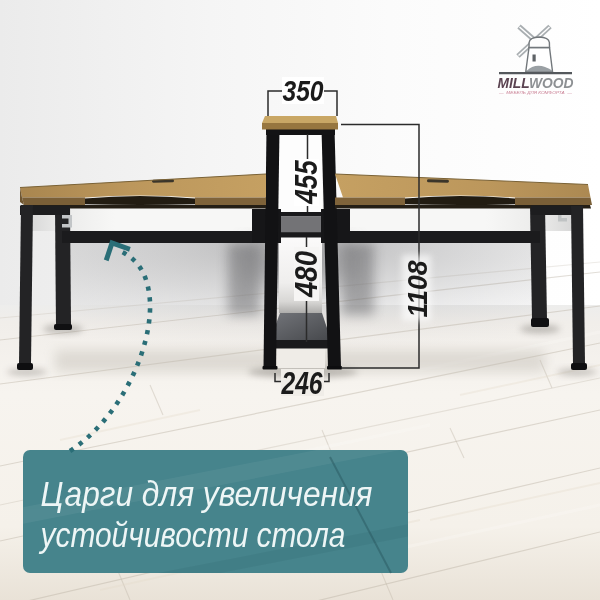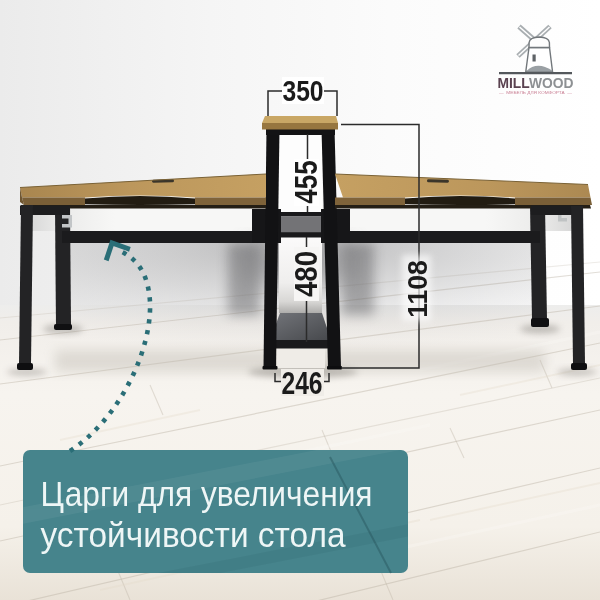--- a/index.html
+++ b/index.html
@@ -1,17 +1,17 @@
 <!DOCTYPE html>
 <html><head>
 <meta charset="utf-8">
 <style>
   html,body{margin:0;padding:0;}
   body{width:600px;height:600px;overflow:hidden;font-family:"Liberation Sans",sans-serif;}
-  #stage{position:relative;width:600px;height:560px;background:#b91c1c;}
+  #stage{position:relative;width:600px;height:560px;background:#b91c1c;font-style:italic;}
   svg{position:absolute;left:0;top:0;}
 </style>
 </head>
 <body>
 <div id="stage">
 <svg width="600" height="600" viewBox="0 0 600 600">
 <defs>
   <linearGradient id="wall" x1="0" y1="0" x2="1" y2="0">
     <stop offset="0" stop-color="#ebebeb"></stop>
     <stop offset="0.35" stop-color="#f5f5f5"></stop>

